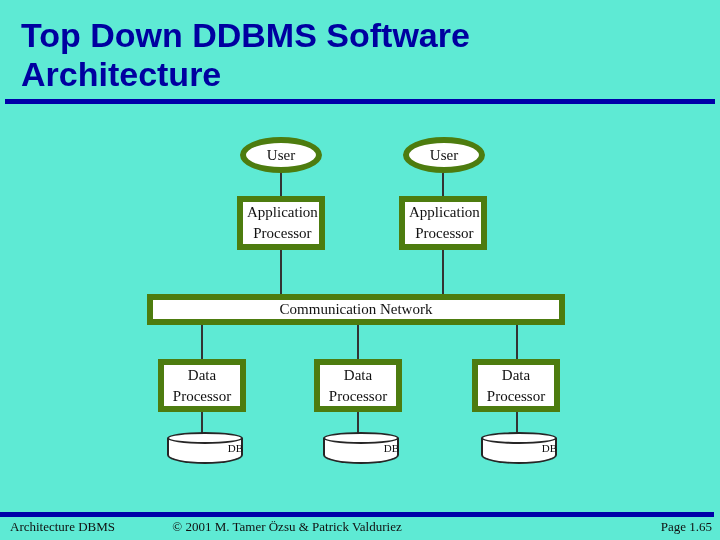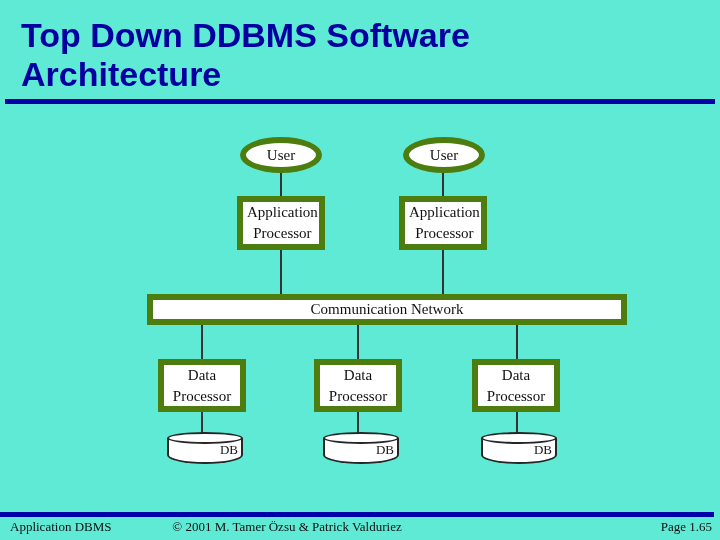--- a/index.html
+++ b/index.html
@@ -32,22 +32,22 @@
   .cyl .cap{
     position:absolute; left:0; top:0; width:100%; height:12px; box-sizing:border-box;
     border:2px solid #262626; border-radius:50%; background:#ffffff; z-index:2;
   }
   .cyl .body{
     position:absolute; left:0; top:6px; width:100%; height:26px; box-sizing:border-box;
     border:2px solid #262626; border-top:none; background:#ffffff; z-index:1;
     border-radius:0 0 50% 50% / 0 0 35% 35%;
   }
   .cyl .label{
-    position:absolute; left:0; top:10px; width:100%; text-align:center;
-    font-size:13px; color:#111111; z-index:3;padding-left:24px;
+    position:absolute; left:0; top:10px; width:100%; text-align:right;
+    font-size:11px; color:#111111; z-index:3;
   }
   
   .footer-rule{
     position:absolute; left:0; top:512px; width:714px; height:5px; background:#0000A8;
   }
   .footer-text{ position:absolute; top:519px; font-size:13px; color:#111111; }
   .footer-left{ left:10px; }
   .footer-center{ left:0; width:574px; text-align:center; }
   .footer-right{ right:8px; }
 </style>
@@ -72,21 +72,21 @@
   <div class="node rect-2line" style="left:237px; top:196px; width:88px; height:54px;">
     <span>Application Processor</span>
   </div>
   <div class="node rect-2line" style="left:399px; top:196px; width:88px; height:54px;">
     <span>Application Processor</span>
   </div>
 
   <div class="vline" style="left:280px; top:250px; height:44px;"></div>
   <div class="vline" style="left:442px; top:250px; height:44px;"></div>
 
-  <div class="node net" style="left:147px; top:294px; width:480px; height:31px;">
+  <div class="node net" style="left:147px; top:294px; width:418px; height:31px;">
     <span>Communication Network</span>
   </div>
 
   <div class="vline" style="left:201px; top:325px; height:34px;"></div>
   <div class="vline" style="left:357px; top:325px; height:34px;"></div>
   <div class="vline" style="left:516px; top:325px; height:34px;"></div>
 
   <div class="node rect-2line" style="left:158px; top:359px; width:88px; height:53px;">
     <span>Data Processor</span>
   </div>
@@ -111,17 +111,17 @@
     <div class="body"></div>
     <div class="label">DB</div>
   </div>
   <div class="cyl" style="left:481px; top:432px; width:76px; height:32px;">
     <div class="cap"></div>
     <div class="body"></div>
     <div class="label">DB</div>
   </div>
 
   <div class="footer-rule"></div>
-  <div class="footer-text footer-left">Application DBMS</div>
+  <div class="footer-text footer-left">Architecture DBMS</div>
   <div class="footer-text footer-center">© 2001 M. Tamer Özsu &amp; Patrick Valduriez</div>
   <div class="footer-text footer-right">Page 1.65</div>
 
 </div>
 
 </body></html>

